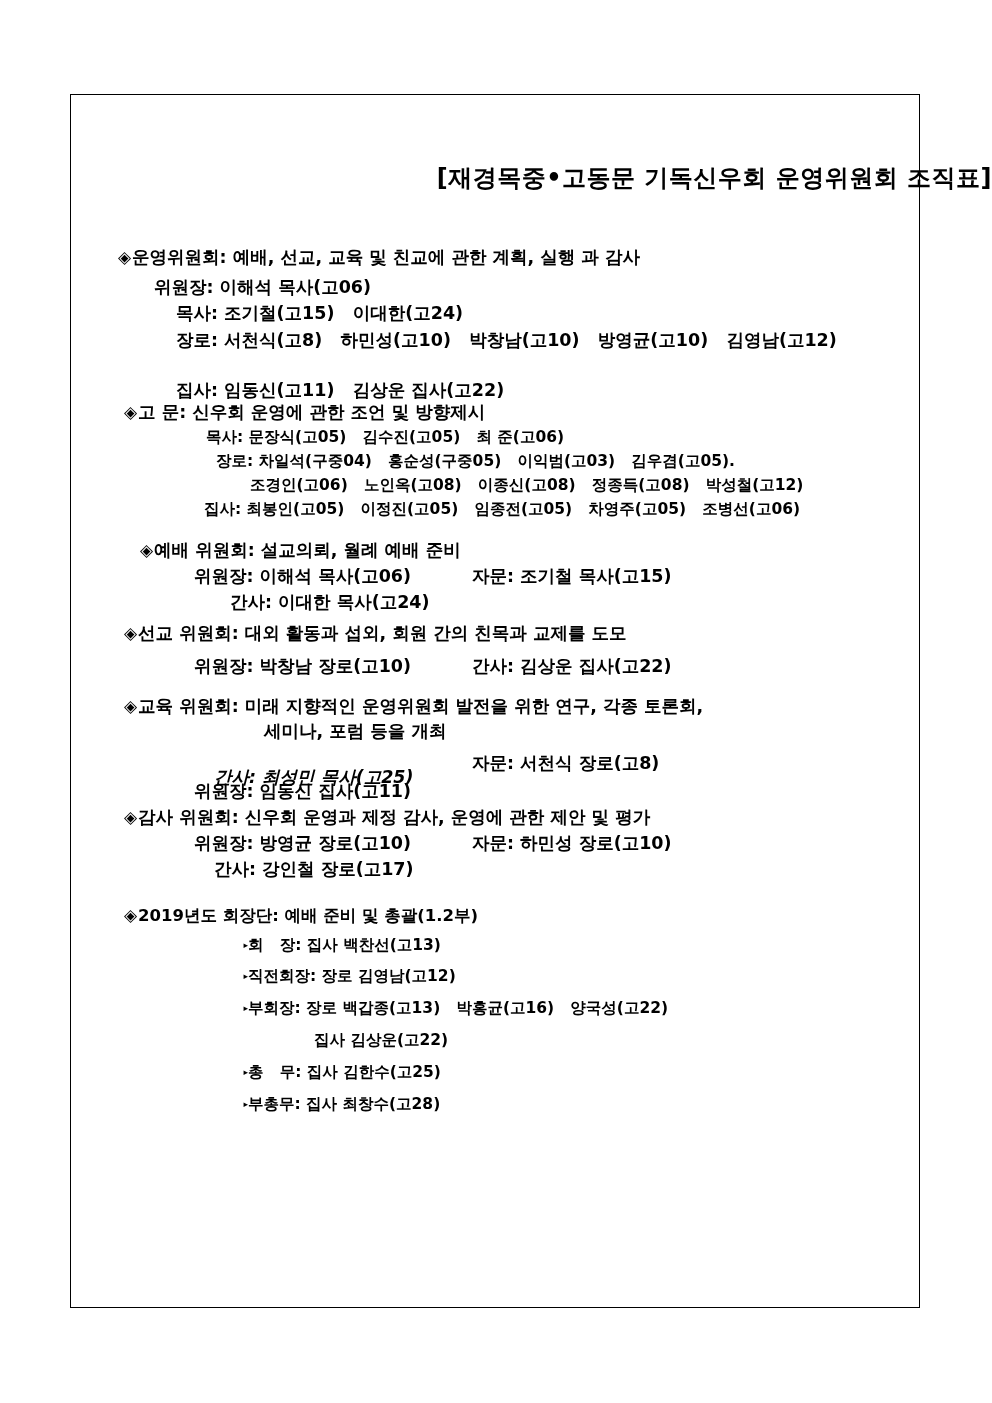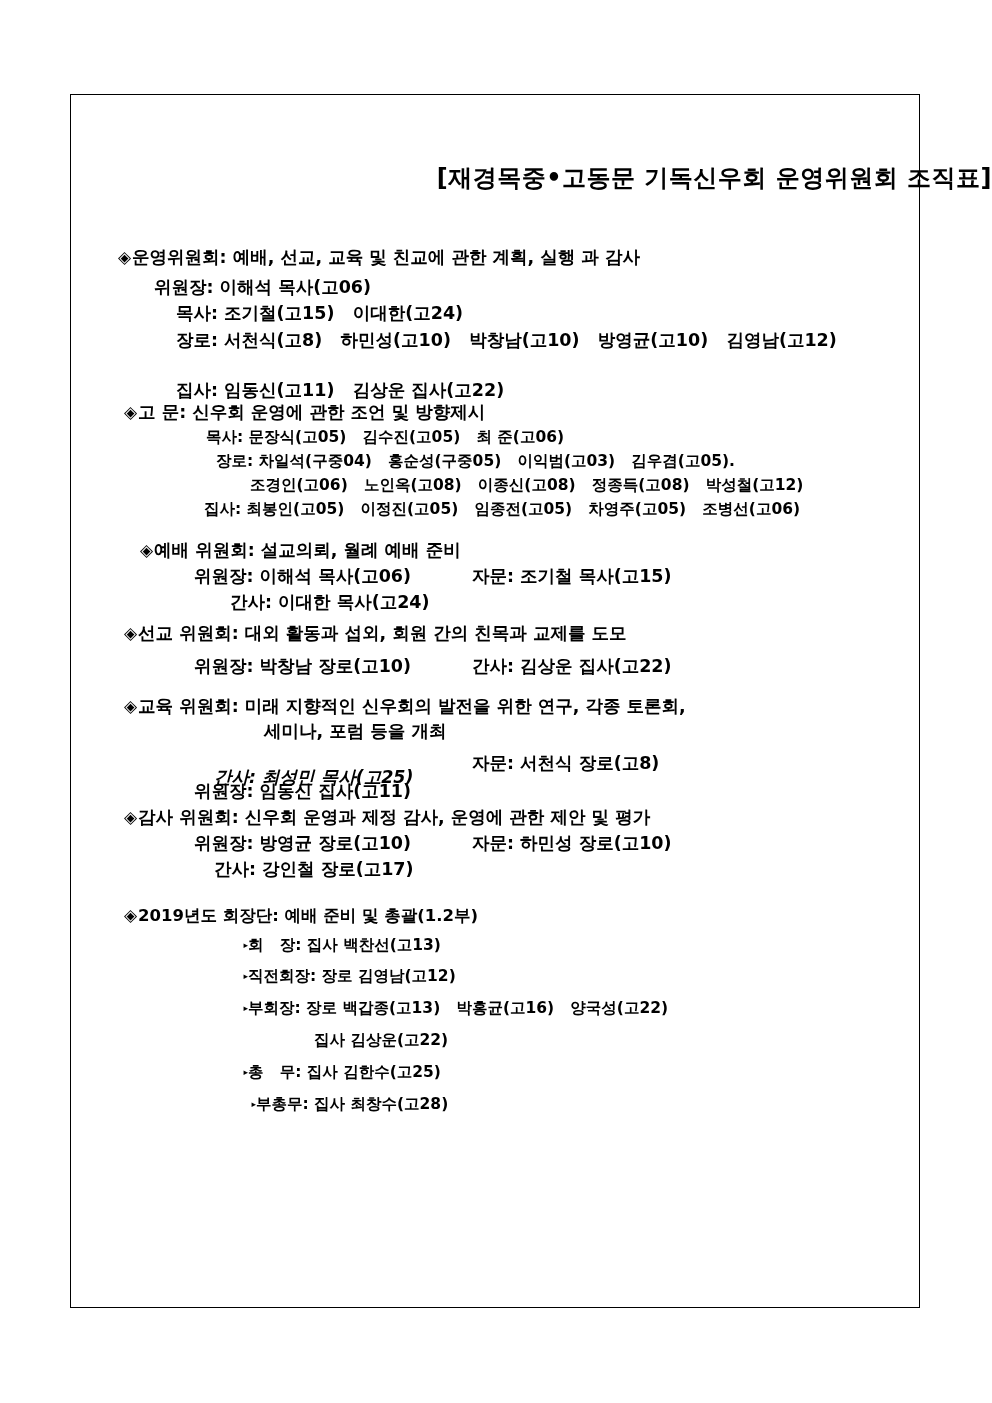--- a/index.html
+++ b/index.html
@@ -81,31 +81,31 @@
 
 <div class="line" style="left:124px; top:540px;margin-left:16px;"><span class="diamond">◈</span><span>예배 위원회: 설교의뢰, 월례 예배 준비</span></div>
 <div class="line" style="left:194px; top:566px;">위원장: 이해석 목사(고06)</div>
 <div class="line" style="left:472px; top:566px;">자문: 조기철 목사(고15)</div>
 <div class="line" style="left:230px; top:592px;">간사: 이대한 목사(고24)</div>
 
 <div class="line" style="left:124px; top:623px;"><span class="diamond">◈</span><span>선교 위원회: 대외 활동과 섭외, 회원 간의 친목과 교제를 도모</span></div>
 <div class="line" style="left:194px; top:656px;">위원장: 박창남 장로(고10)</div>
 <div class="line" style="left:472px; top:656px;">간사: 김상운 집사(고22)</div>
 
-<div class="line" style="left:124px; top:696px;"><span class="diamond">◈</span><span>교육 위원회: 미래 지향적인 신우회의 발전을 위한 연구, 각종 토론회,</span></div>
+<div class="line" style="left:124px; top:696px;"><span class="diamond">◈</span><span>교육 위원회: 미래 지향적인 운영위원회 발전을 위한 연구, 각종 토론회,</span></div>
 <div class="line" style="left:264px; top:721px;">세미나, 포럼 등을 개최</div>
 <div class="line" style="left:194px; top:746px;margin-top:35px;">위원장: 임동신 집사(고11)</div>
 <div class="line" style="left:472px; top:753px;">자문: 서천식 장로(고8)</div>
 <div class="line" style="left:214px; top:767px;font-style:italic;">간사: 최성민 목사(고25)</div>
 
 <div class="line" style="left:124px; top:807px;"><span class="diamond">◈</span><span>감사 위원회: 신우회 운영과 제정 감사, 운영에 관한 제안 및 평가</span></div>
 <div class="line" style="left:194px; top:833px;">위원장: 방영균 장로(고10)</div>
 <div class="line" style="left:472px; top:833px;">자문: 하민성 장로(고10)</div>
 <div class="line" style="left:214px; top:859px;">간사: 강인철 장로(고17)</div>
 
 <div class="line md" style="left:124px; top:905px;"><span class="diamond">◈</span><span>2019년도 회장단: 예배 준비 및 총괄(1.2부)</span></div>
 
 <div class="line sm" style="left:226px; top:935px;"><span class="bullet">▸</span><span>회   장: 집사 백찬선(고13)</span></div>
 <div class="line sm" style="left:226px; top:966px;"><span class="bullet">▸</span><span>직전회장: 장로 김영남(고12)</span></div>
 <div class="line sm" style="left:226px; top:998px;"><span class="bullet">▸</span><span>부회장: 장로 백갑종(고13)   박홍균(고16)   양국성(고22)</span></div>
 <div class="line sm" style="left:314px; top:1030px;">집사 김상운(고22)</div>
 <div class="line sm" style="left:226px; top:1062px;"><span class="bullet">▸</span><span>총   무: 집사 김한수(고25)</span></div>
-<div class="line sm" style="left:234px; top:1094px;"><span class="bullet">▸</span><span>부총무: 집사 최창수(고28)</span></div>
+<div class="line sm" style="left:226px; top:1094px;"><span class="bullet">▸</span><span>부총무: 집사 최창수(고28)</span></div>
 
 </body></html>

